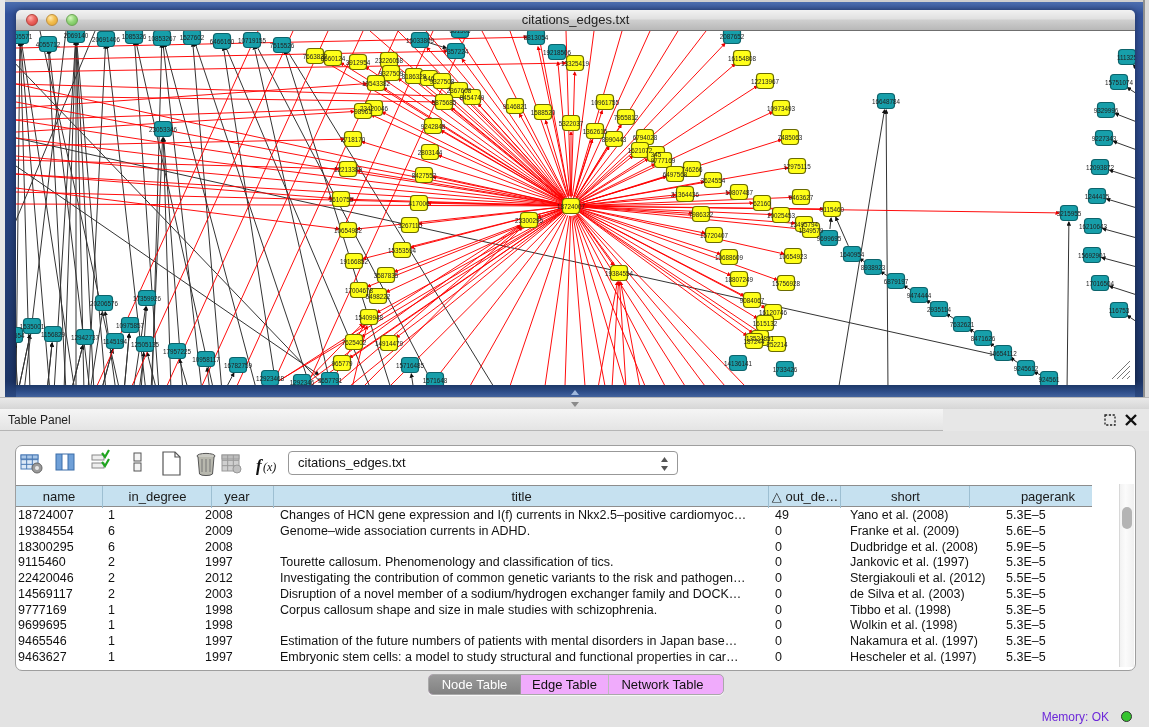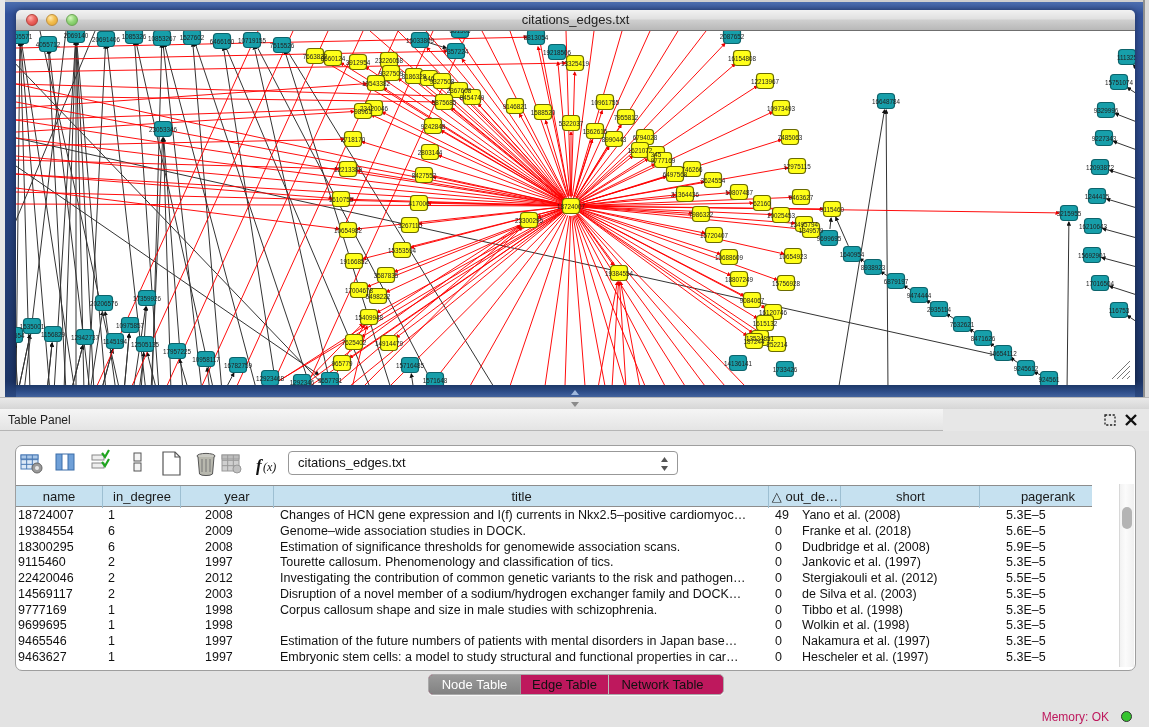--- a/index.html
+++ b/index.html
@@ -29,31 +29,31 @@
 #float{left:15px;top:445px;width:1121px;height:226px;background:#fff;border:1px solid #9e9e9e;border-radius:7px}
 
 #ddown{left:288px;top:451px;width:390px;height:24px;background:#fff;border:1px solid #989898;border-radius:4px;font-size:13px;color:#111;line-height:22px;padding-left:9px}
 
 #thead{left:16px;top:485px;width:1076px;height:22px;background:#c6e1f0;border-top:1px solid #8d8d8d;border-bottom:1px solid #8d8d8d;text-decoration:underline;}
 .th{position:absolute;top:0;height:22px;font-size:13px;color:#1a1a1a;text-align:center;line-height:21px;border-right:1px solid #9dbfd2}
 #tbody{left:16px;top:507px;width:1076px;height:158px;overflow:hidden}
 .tr{position:relative;width:1076px;height:15.75px;font-size:12.5px;color:#111;white-space:nowrap}
 .tr div{position:absolute;top:0;height:16px;line-height:16px;overflow:hidden}
 .c0{left:2px;width:85px}.c1{left:92px;width:95px}.c2{left:189px;width:73px}
-.c3{left:264px;width:492px}.c4{left:759px;width:70px}.c5{left:786px;width:158px}
+.c3{left:264px;width:492px}.c4{left:759px;width:70px}.c5{left:834px;width:158px}
 .c6{left:990px;width:86px}
 #scrollbar{left:1119px;top:484px;width:15px;height:183px;background:linear-gradient(90deg,#f2f2f2,#fbfbfb 40%,#f0f0f0);border-left:1px solid #d8d8d8}
 #thumb{left:1121.5px;top:507px;width:10px;height:22px;background:#b4b4b4;border-radius:5px}
 
-#tabs{left:428px;top:674px;width:296px;height:21px;border:1px solid #a9a9a9;border-radius:5px;background:#be185d;box-shadow:0 1px 0 rgba(255,255,255,.7)}
+#tabs{left:428px;top:674px;width:296px;height:21px;border:1px solid #a9a9a9;border-radius:5px;background:#f0abfc;box-shadow:0 1px 0 rgba(255,255,255,.7)}
 .tab{position:absolute;top:0;height:19px;font-size:13px;line-height:19px;text-align:center;color:#111}
 #tab1{left:0;width:92px;background:linear-gradient(180deg,#9a9a9a,#828282);color:#fff;border-radius:4px 0 0 4px;border-right:1px solid #9a9a9a}
 #tab2{left:92px;width:88px;border-right:1px solid #bbb}
 #tab3{left:173px;width:121px}
-#mem{right:40px;top:710px;font-size:12px;color:#be185d}
+#mem{right:40px;top:710px;font-size:12px;color:#6d28d9}
 #memdot{left:1121px;top:711px;width:11px;height:11px;border-radius:50%;background:#35c42f;border:1.5px solid #333}
 </style></head><body>
 <div class="abs" id="topgray"></div>
 <div class="abs" id="bluepanel"></div>
 <div class="abs" id="leftgray"></div>
 <div class="abs" id="rightedge"></div>
 <div class="abs" id="macwin">
  <div class="abs" id="titlebar">
       <div id="title">citations_edges.txt</div>
   <div class="abs tl" id="tlr"></div>
@@ -649,51 +649,50 @@
     <text x="247" y="23" font-family="Liberation Serif,serif" font-style="italic" font-size="12" fill="#111">(x)</text>
   </svg>
 <div class="abs" id="ddown">citations_edges.txt
  <svg class="abs" style="right:8px;top:4px" width="9" height="16">
       <path d="M4.5 1L8 6H1z" fill="#555"></path>
       <path d="M4.5 15L1 10h7z" fill="#555"></path>
     </svg>
 </div>
 <div class="abs" id="thead">
  <div class="th" style="left:0;width:87px">name</div>
- <div class="th" style="left:88px;width:77px">in_degree</div>
+ <div class="th" style="left:88px;width:108px">in_degree</div>
  <div class="th" style="left:185px;width:73px">year</div>
  <div class="th" style="left:259px;width:494px">title</div>
  <div class="th" style="left:754px;width:71px">△ out_de…</div>
- <div class="th" style="left:826px;width:138px">short</div>
+ <div class="th" style="left:826px;width:128px">short</div>
  <div class="th" style="left:988px;width:88px;border-right:none">pagerank</div>
 </div>
 <div class="abs" id="tbody">
 <div class="tr">
       <div class="c0">18724007</div>
       <div class="c1">1</div>
       <div class="c2">2008</div>
       <div class="c3">Changes of HCN gene expression and I(f) currents in Nkx2.5–positive cardiomyoc…</div>
       <div class="c4">49</div>
       <div class="c5">Yano et al. (2008)</div>
       <div class="c6">5.3E–5</div>
     </div>
 <div class="tr">
       <div class="c0">19384554</div>
       <div class="c1">6</div>
       <div class="c2">2009</div>
-      <div class="c3">Genome–wide association studies in DOCK.</div>
-      <div class="c4">0</div>
-      <div class="c5">Franke et al. (2018)</div>
+      <div class="c3">Genome–wide association currents in ADHD.</div>
+      <div class="c4">0</div>
+      <div class="c5">Franke et al. (2009)</div>
       <div class="c6">5.6E–5</div>
     </div>
 <div class="tr">
       <div class="c0">18300295</div>
       <div class="c1">6</div>
       <div class="c2">2008</div>
-      <div class="c3">Estimation of significance thresholds for genomewide association scans.</div>
       <div class="c4">0</div>
       <div class="c5">Dudbridge et al. (2008)</div>
       <div class="c6">5.9E–5</div>
     </div>
 <div class="tr">
       <div class="c0">9115460</div>
       <div class="c1">2</div>
       <div class="c2">1997</div>
       <div class="c3">Tourette callosum. Phenomenology and classification of tics.</div>
       <div class="c4">0</div>

